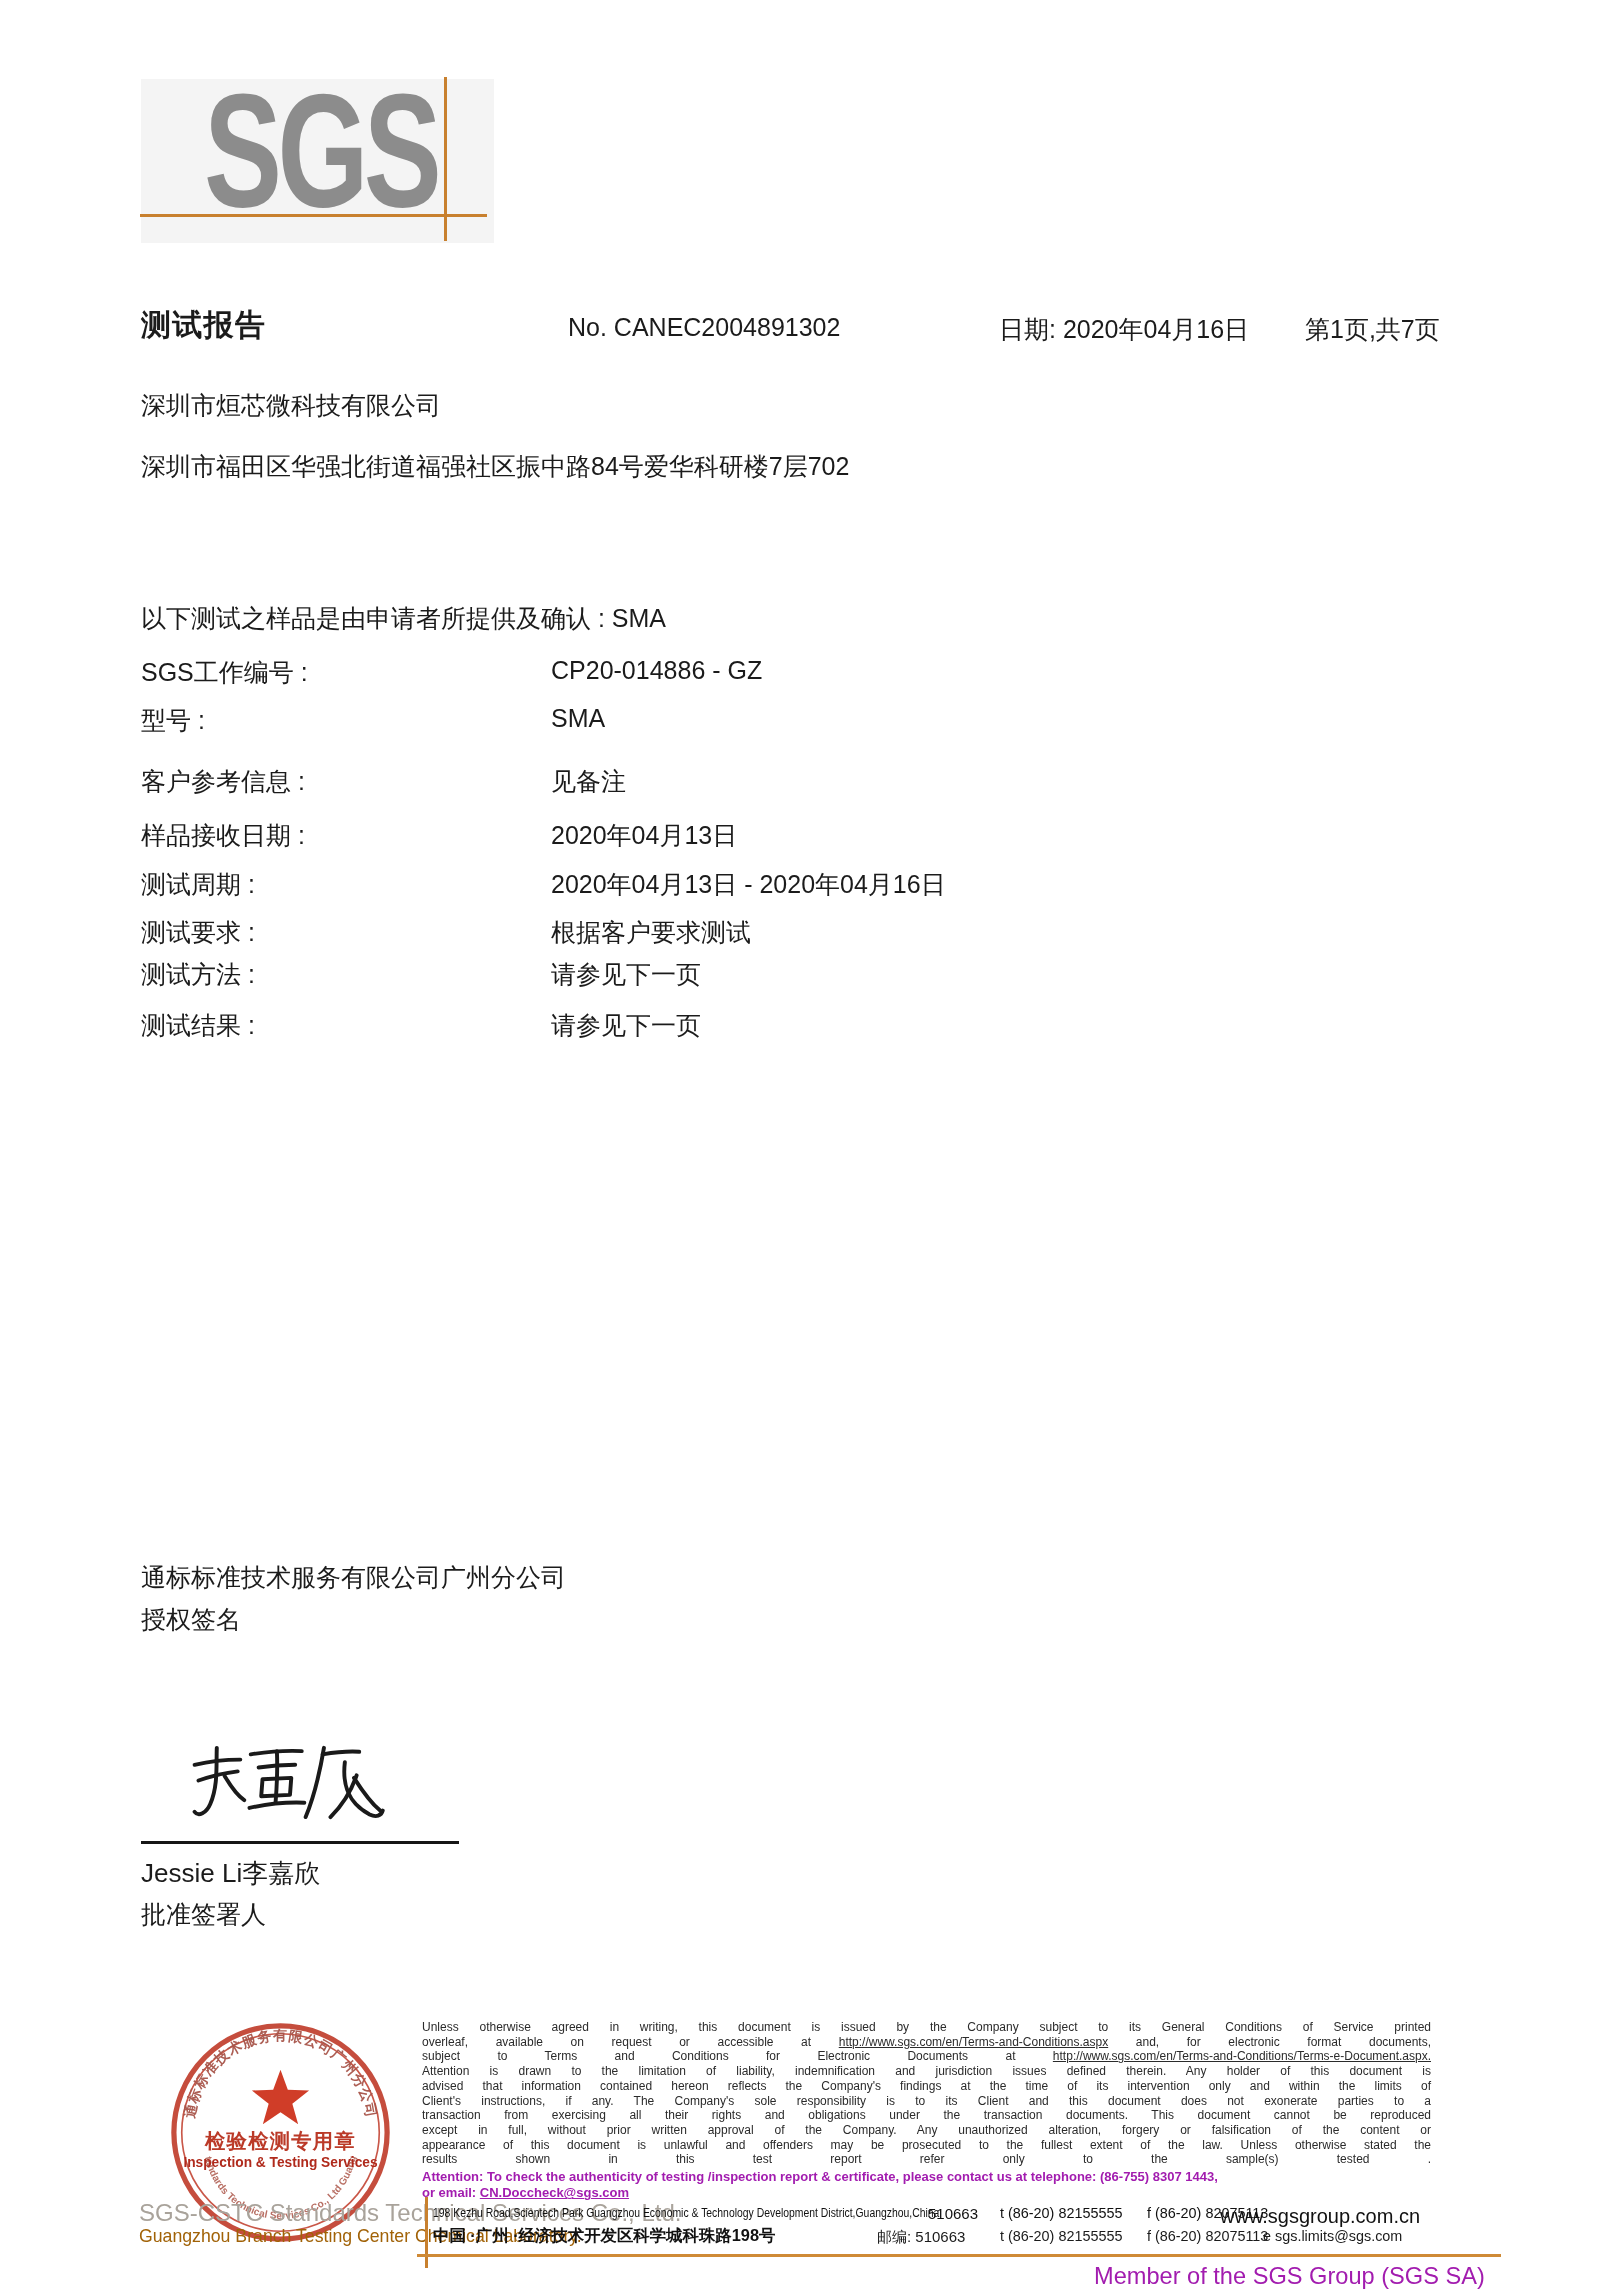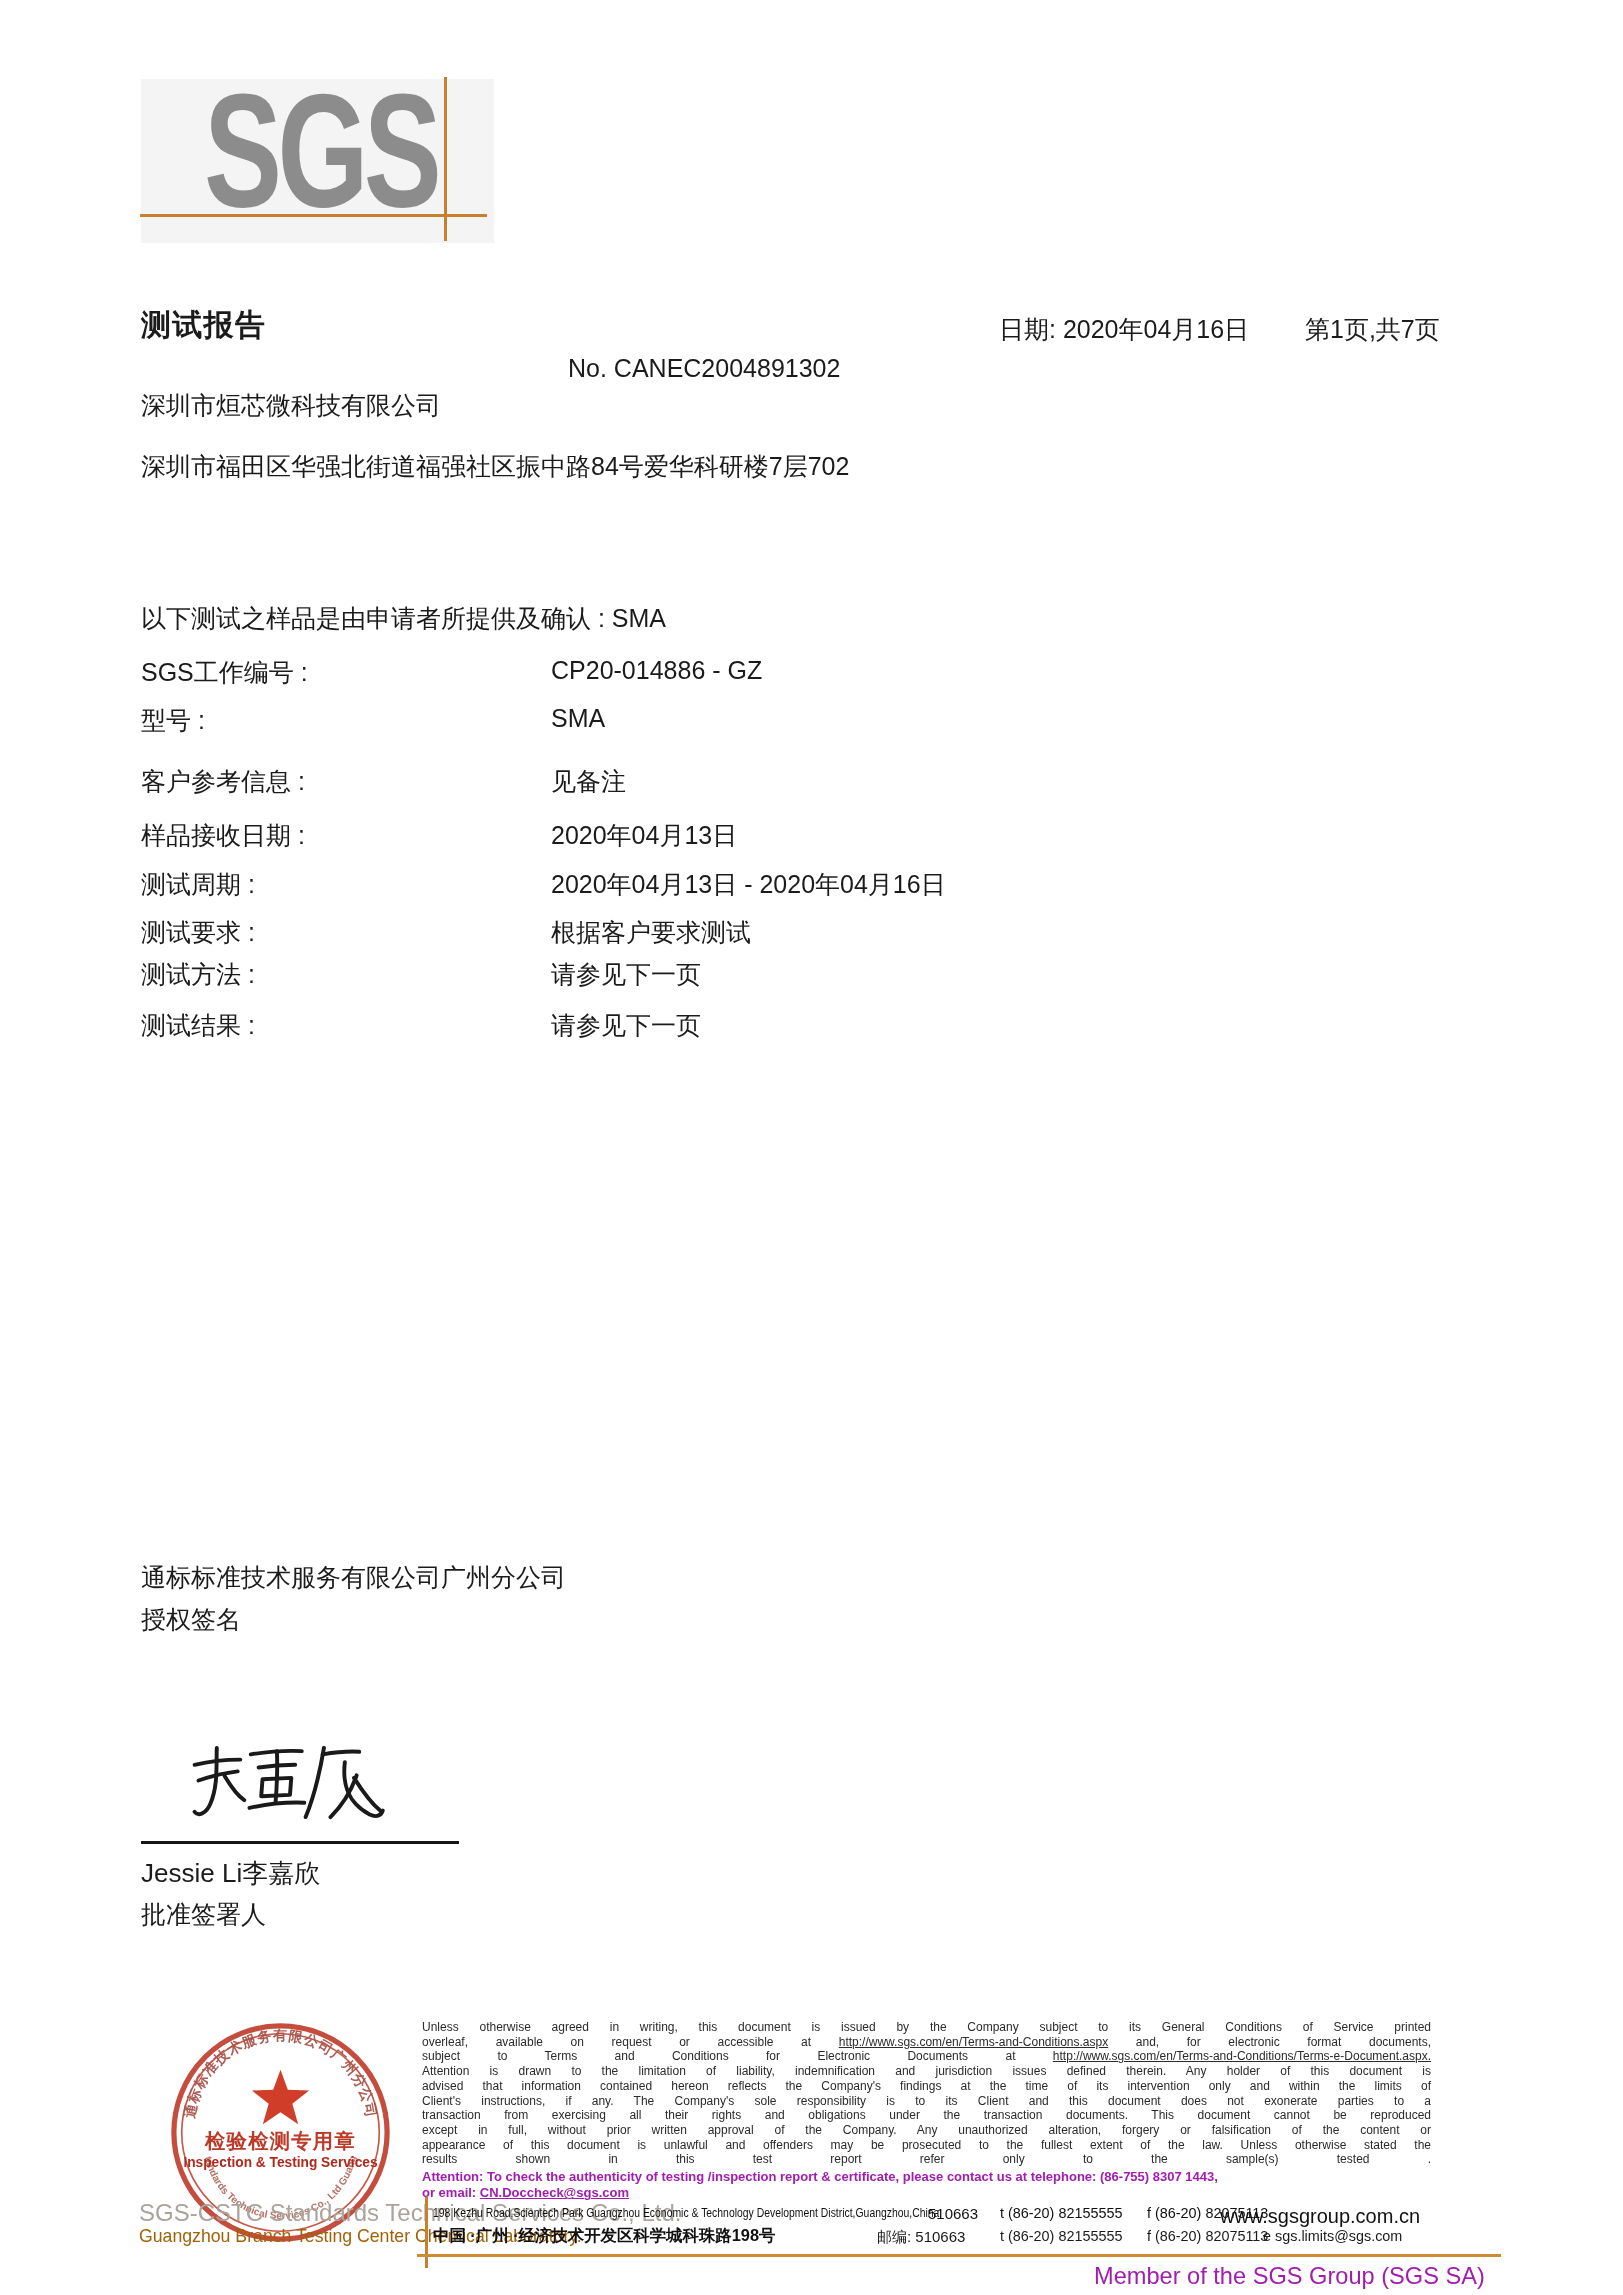--- a/index.html
+++ b/index.html
@@ -14,21 +14,21 @@
   .logo-box{left:141px;top:79px;width:353px;height:164px;background:#f4f4f4;}
   .logo-text{
     left:204px;top:69px;font-weight:bold;font-size:117px;line-height:1;
     color:#8c8c8c;letter-spacing:-4.6px;transform:scaleY(1.38);transform-origin:top left;
   }
   .logo-hline{left:140px;top:214px;width:347px;height:2.6px;background:#c8802e;}
   .logo-vline{left:444px;top:77px;width:2.6px;height:164px;background:#c8802e;}
 
   
   .doc-title{left:141px;top:305px;font-size:30px;font-weight:bold;letter-spacing:1.3px;}
-  .report-no{left:568px;top:313px;font-size:25px;margin-top:41px;}
+  .report-no{left:568px;top:313px;font-size:25px;}
   .report-date{left:999px;top:313px;font-size:25px;}
   .page-info{left:1305px;top:313px;font-size:25px;}
 
   .applicant-name{left:141px;top:389px;font-size:25px;}
   .applicant-address{left:141px;top:450px;font-size:25px;}
 
   .intro-line{left:141px;top:602px;font-size:25px;}
 
   .frow{position:absolute;left:141px;width:1178px;font-size:25px;}
   .fvalue{position:absolute;left:410px;top:0;}

